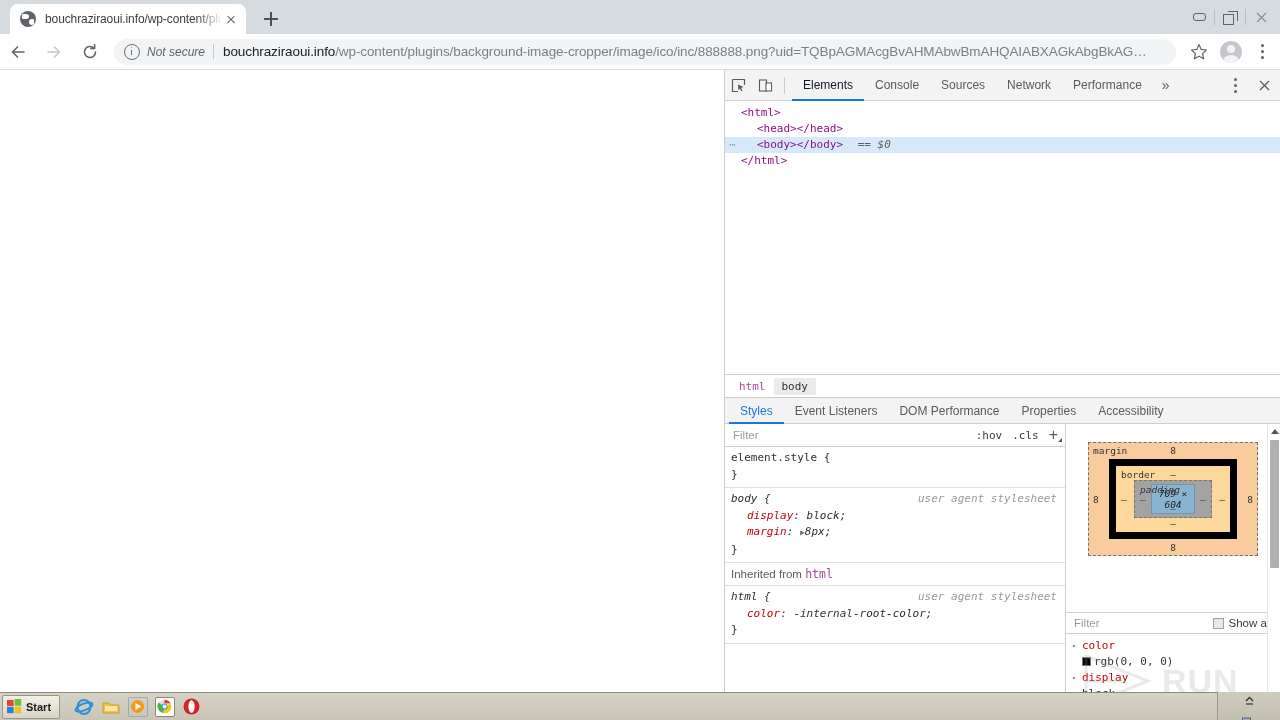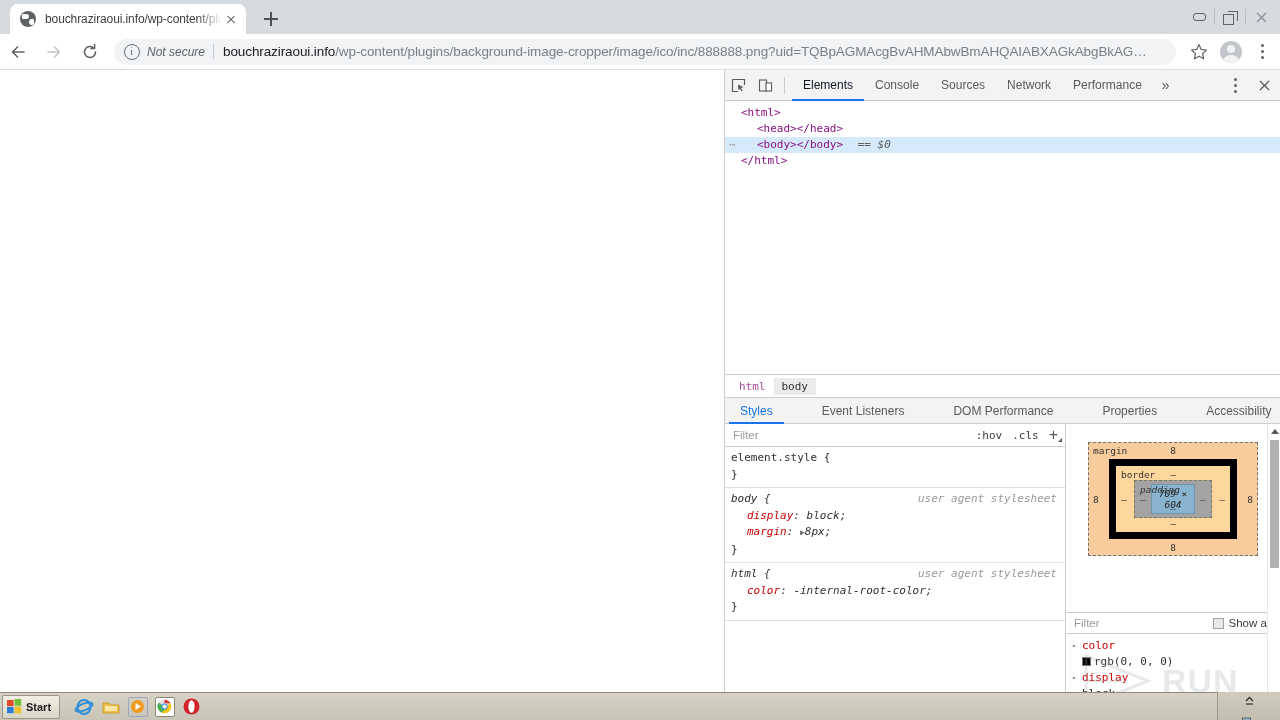--- a/index.html
+++ b/index.html
@@ -175,21 +175,21 @@
   .crumbs {
     height: 24px; border-top: 1px solid #cdcdcd; border-bottom: 1px solid #cdcdcd;
     display:flex; align-items:center; background:#ffffff; padding-left: 6px;
     font-size: 11px; font-family: "DejaVu Sans Mono", monospace;
   }
   .crumb { padding: 2px 8px; cursor:pointer; color:#a34c9b; }
   .crumb.sel { background:#ebebeb; color:#303030; }
 
   .sub-tabs {
     height: 26px; border-bottom: 1px solid #cdcdcd; display:flex; align-items:center;
-    background:#f3f3f3; padding-left: 4px; gap: 27px;
+    background:#f3f3f3; padding-left: 4px;
   }
   .sub-tab { padding: 0 11px; height:26px; display:flex; align-items:center; font-size:12px; color:#5a5a5a; cursor:pointer; white-space:nowrap; }
   .sub-tab.active { color:#1a73e8; box-shadow: inset 0 -2px 0 #1a73e8; }
 
   .styles-wrap { display:flex; height: 307px; }
   .styles-left { width: 341px; border-right:1px solid #cdcdcd; background:#ffffff; overflow:hidden; }
   .styles-right { width: 214px; background:#ffffff; position:relative; overflow:hidden; }
 
   .filterbar {
     height: 23px; border-bottom:1px solid #cdcdcd; display:flex; align-items:center;
@@ -458,20 +458,24 @@
           <div class="sel-name">body {</div>
           <div class="prop">
             <span class="pname">display</span><span class="pval">: </span><span class="pval">block;</span>
           </div>
           <div class="prop">
             <span class="pname">margin</span><span class="pval">: </span><span class="tri">▶</span><span class="pval">8px;</span>
           </div>
           <div>}</div>
         </div>
 
+        <div class="inh-header">
+          <span>Inherited from</span>
+          <span class="htmltag">html</span>
+        </div>
 
         <div class="rule">
           <span class="origin">user agent stylesheet</span>
           <div class="sel-name">html {</div>
           <div class="prop">
             <span class="pname">color</span><span class="pval">: </span><span class="pval">-internal-root-color;</span>
           </div>
           <div>}</div>
         </div>
       </div>

